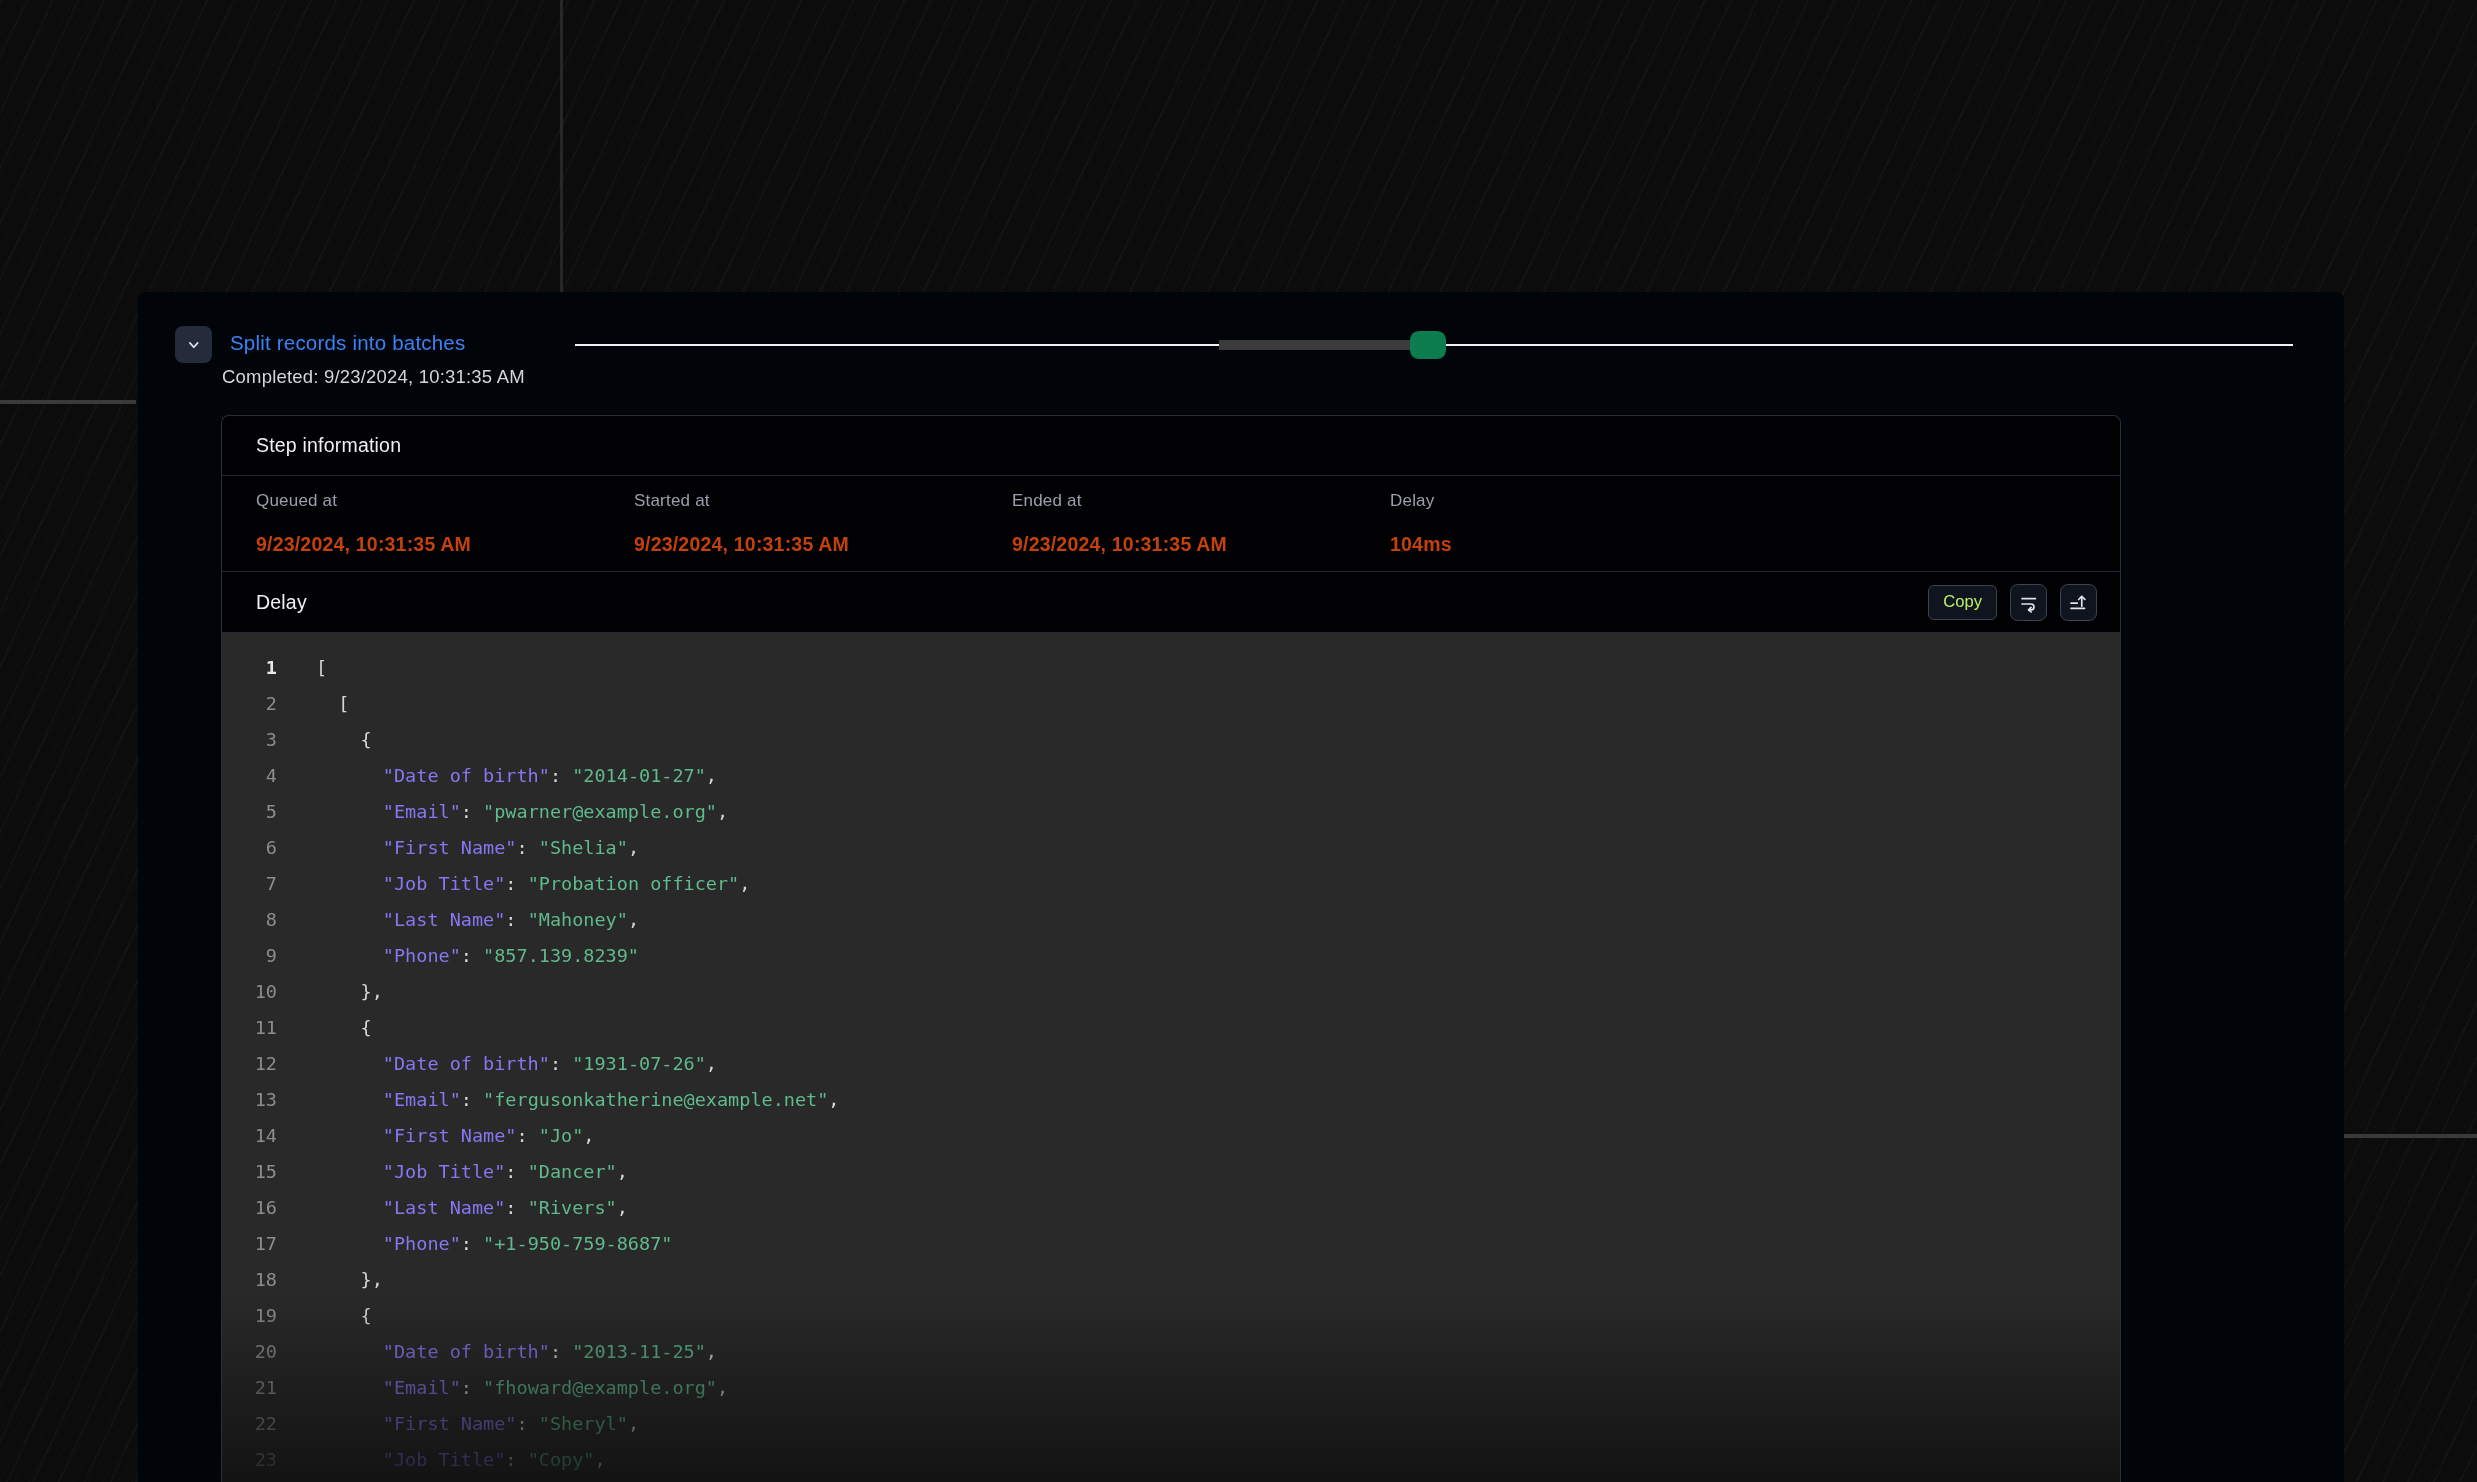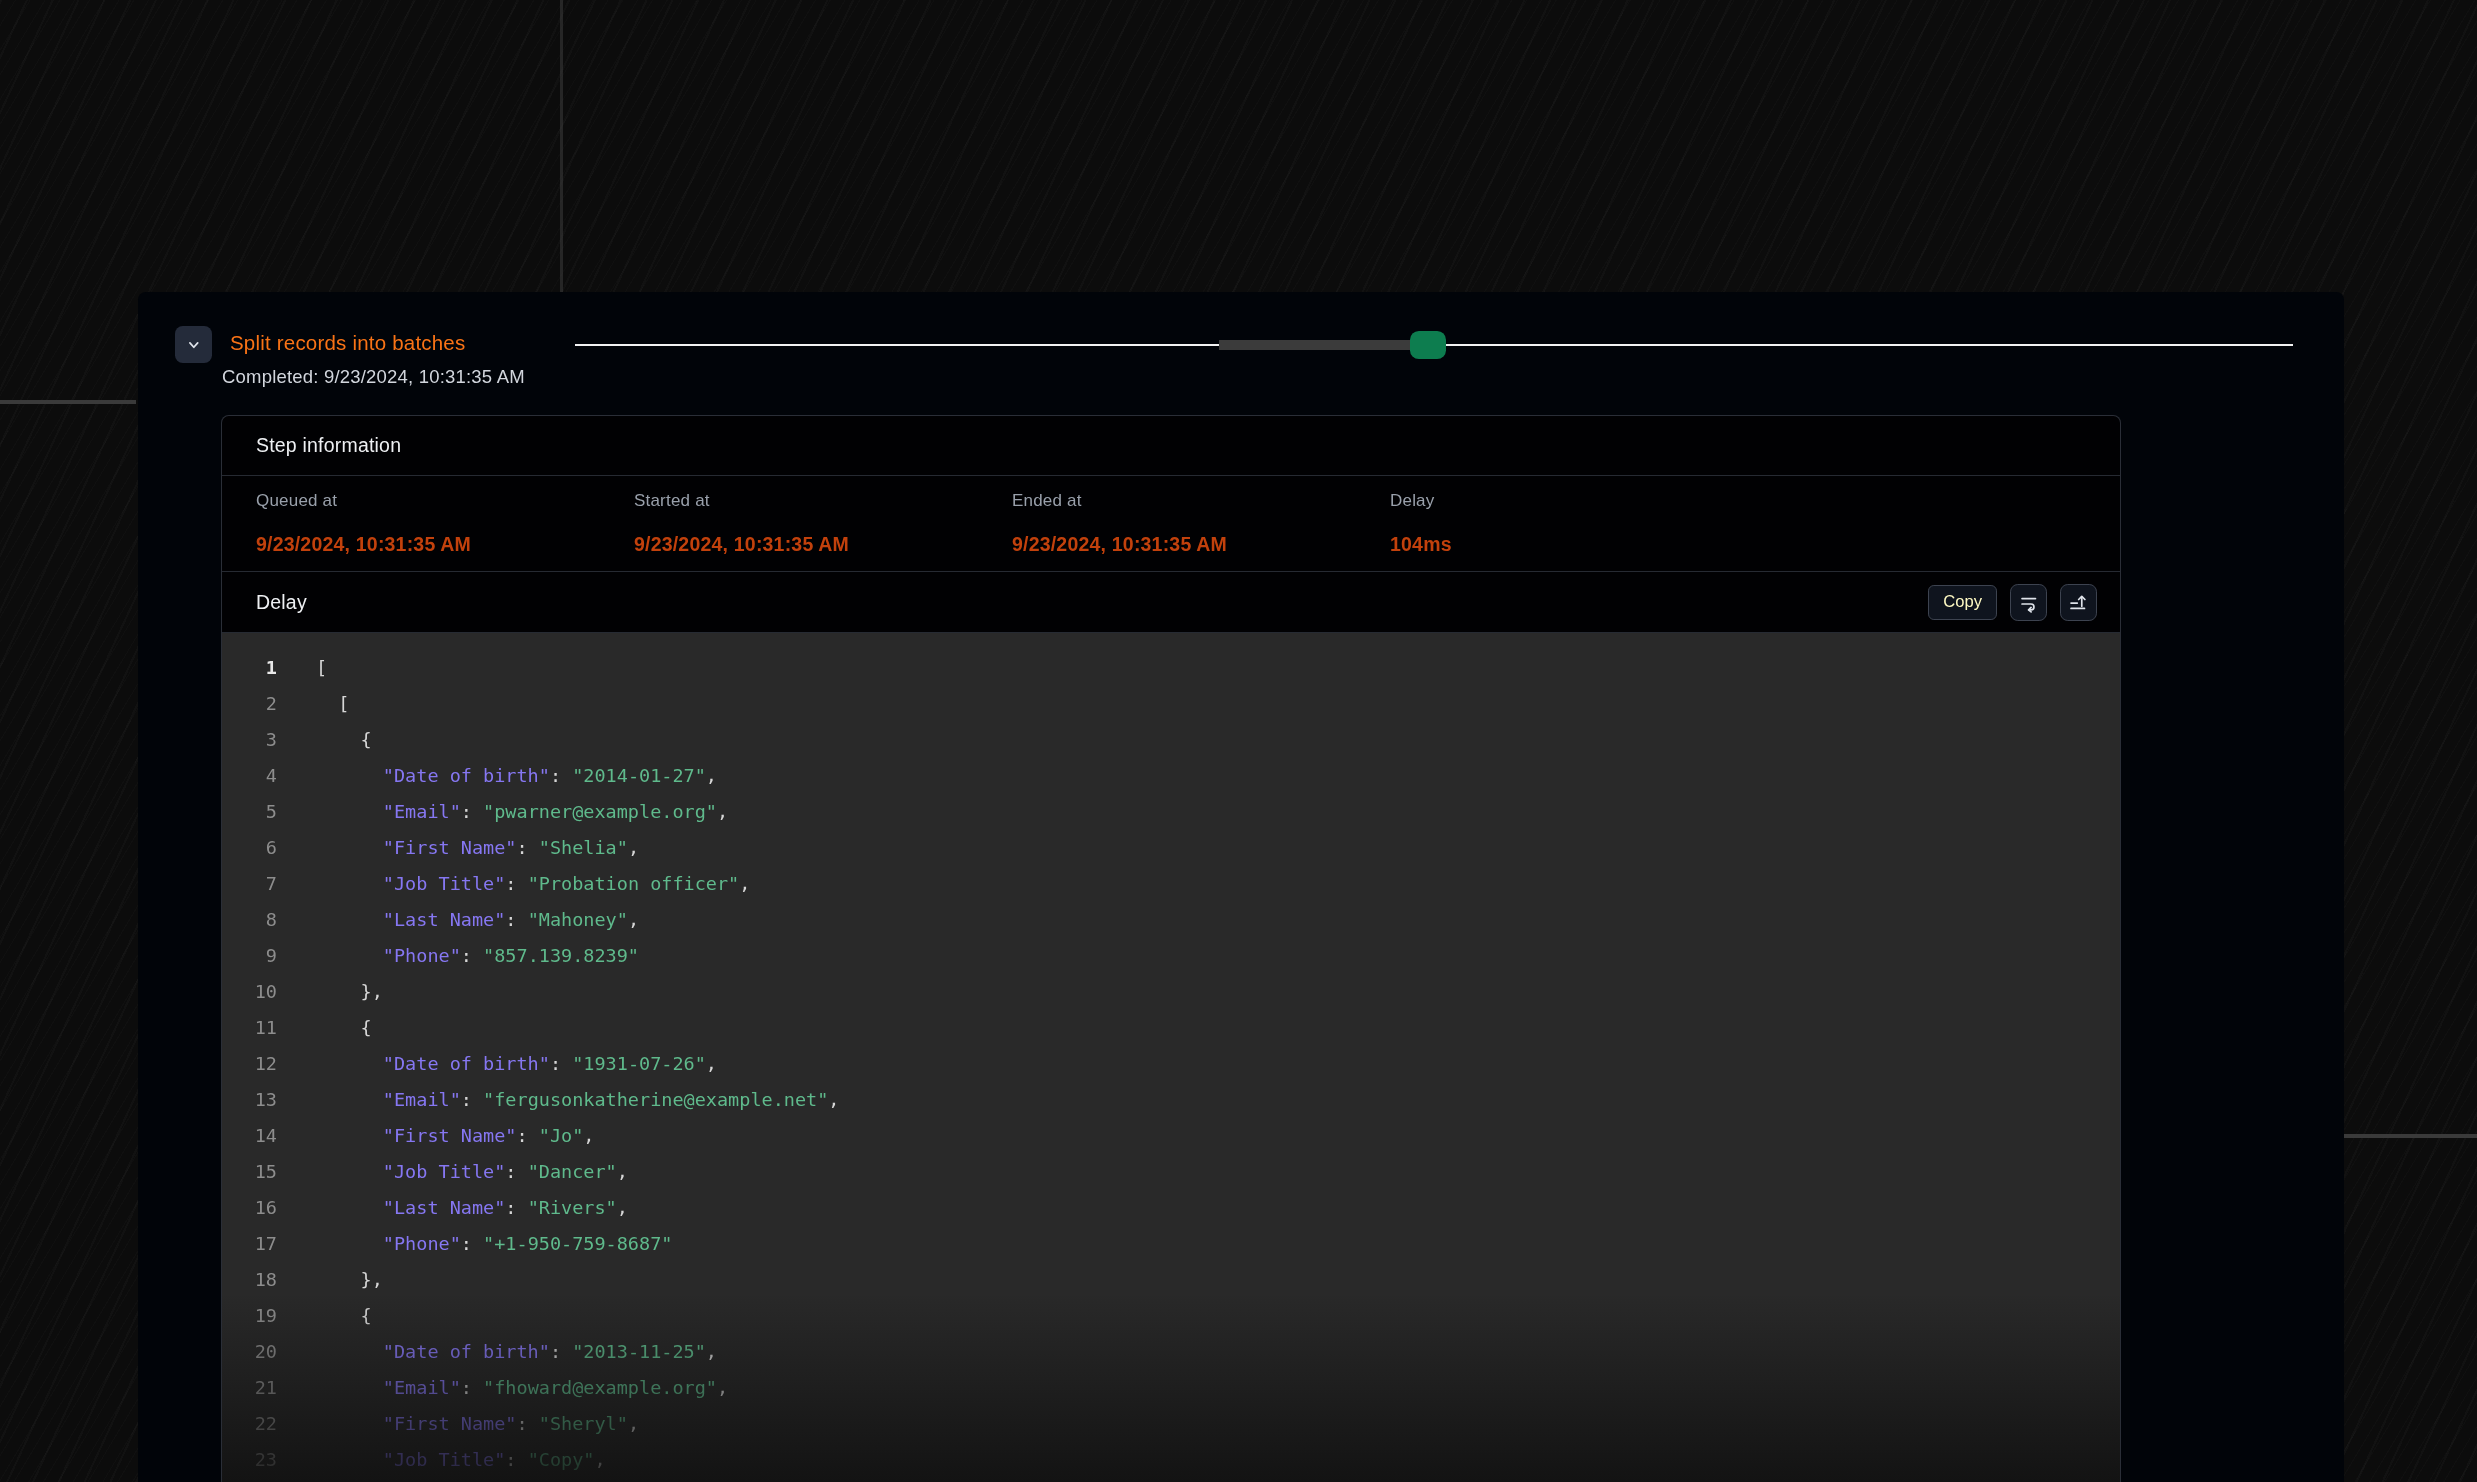--- a/index.html
+++ b/index.html
@@ -27,21 +27,21 @@
 
   
   .expand-btn {
     position:absolute; left:37px; top:34px; width:37px; height:37px;
     background:#242b3a; border:none; border-radius:7.8px;
     display:flex; align-items:center; justify-content:center; cursor:pointer;
   }
   .expand-btn svg { stroke:#dfe3ea; }
   .step-title {
     position:absolute; left:92px; top:39px;
-    font-size:20.5px; font-weight:500; color:#f97316; letter-spacing:0.2px;
+    font-size:20.5px; font-weight:500; color:#3b82f6; letter-spacing:0.2px;
   }
   .step-status {
     position:absolute; left:84px; top:74px;
     font-size:18.5px; color:#d2d6dd; letter-spacing:0.2px;
   }
 
   
   .timeline { position:absolute; left:437px; right:51px; top:41px; height:23.4px; }
   .timeline-track { position:absolute; left:0; right:0; top:10.7px; height:2px; background:#f2f2f2; }
   .timeline-queue { position:absolute; left:644px; top:6.8px; width:191px; height:10.7px; background:#3b3b3b; }
@@ -58,21 +58,21 @@
   .card-sec2 {
     height:96px; flex:0 0 96px; border-bottom:1px solid #262a32;
     display:grid; grid-template-columns:378px 378px 378px 378px 1fr;
     align-content:center; padding:0 34px;
   }
   .meta-label { font-size:17px; color:#99a0ab; margin-bottom:22px; letter-spacing:0.2px; }
   .meta-value { font-size:19.5px; color:#c2410c; font-weight:600; letter-spacing:0.2px; }
   .card-sec3 { height:61px; flex:0 0 61px; display:flex; align-items:center; padding:0 23.4px 0 34px; border-bottom:1px solid #262a32; gap:12.7px; }
   .sec3-spacer { flex:1; }
   .btn {
-    background:#0f141e; border:1px solid #3d4350; color:#fef9c3; cursor:pointer;
+    background:#0f141e; border:1px solid #3d4350; color:#bef264; cursor:pointer;
     display:flex; align-items:center; justify-content:center;
   }
   .copy-btn { width:69px; height:35px; border-radius:5.9px; font-size:16.6px; font-family:"Liberation Sans", sans-serif; }
   .icon-btn { width:37px; height:37px; border-radius:7.8px; }
   .icon-btn svg { stroke:#dfe3ea; }
 
   
   .code-wrap {
     flex:1; background:#292929; position:relative; overflow:hidden;
     font-family:"DejaVu Sans Mono", monospace; font-size:18.5px; line-height:36px;

